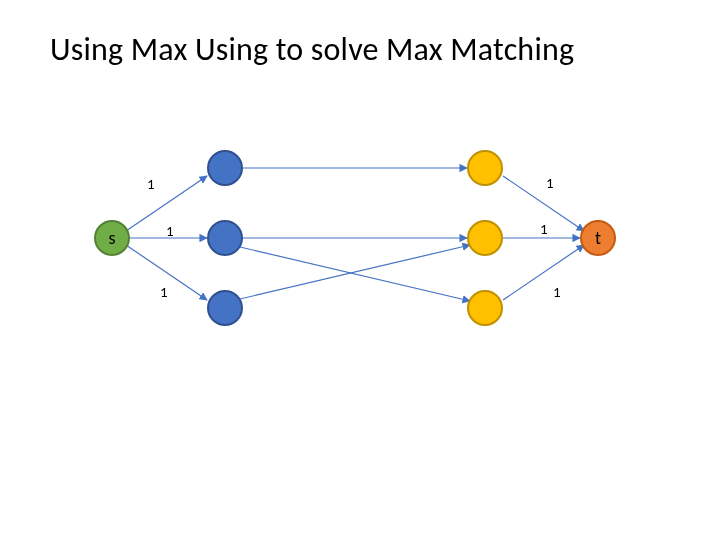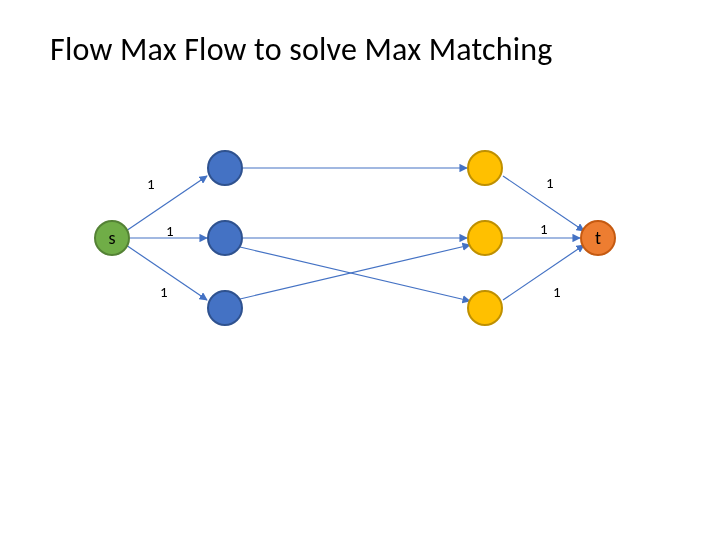--- a/index.html
+++ b/index.html
@@ -66,21 +66,21 @@
     font-size: 15px;
     font-weight: 400;
     color: #000;
   }
 </style>
 </head>
 <body>
 
 <div class="slide">
 
-  <div class="title">Flow Max Flow to solve Max Matching</div>
+  <div class="title">Using Max Using to solve Max Matching</div>
 
   <svg class="graph" viewBox="0 0 720 540">
     <defs>
       <marker id="ah" viewBox="0 0 10 10" refX="9" refY="5" markerWidth="7" markerHeight="7" orient="auto-start-reverse">
         <path d="M 0 0 L 10 5 L 0 10 z" fill="#4472c4"></path>
       </marker>
     </defs>
     <g stroke="#4472c4" stroke-width="1.2" fill="none" marker-end="url(#ah)">
 
       <line x1="126" y1="231" x2="207" y2="176"></line>

